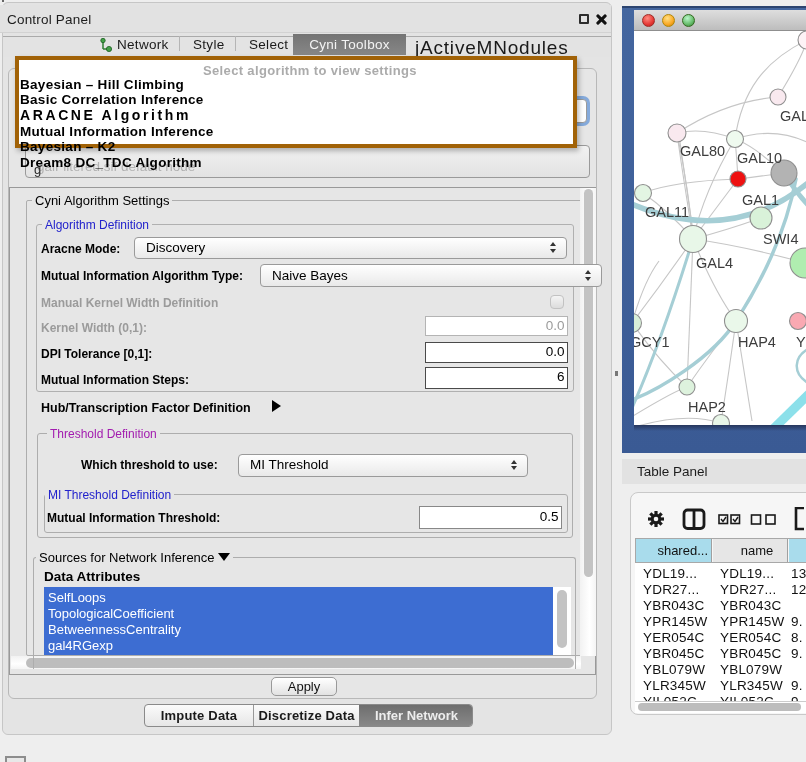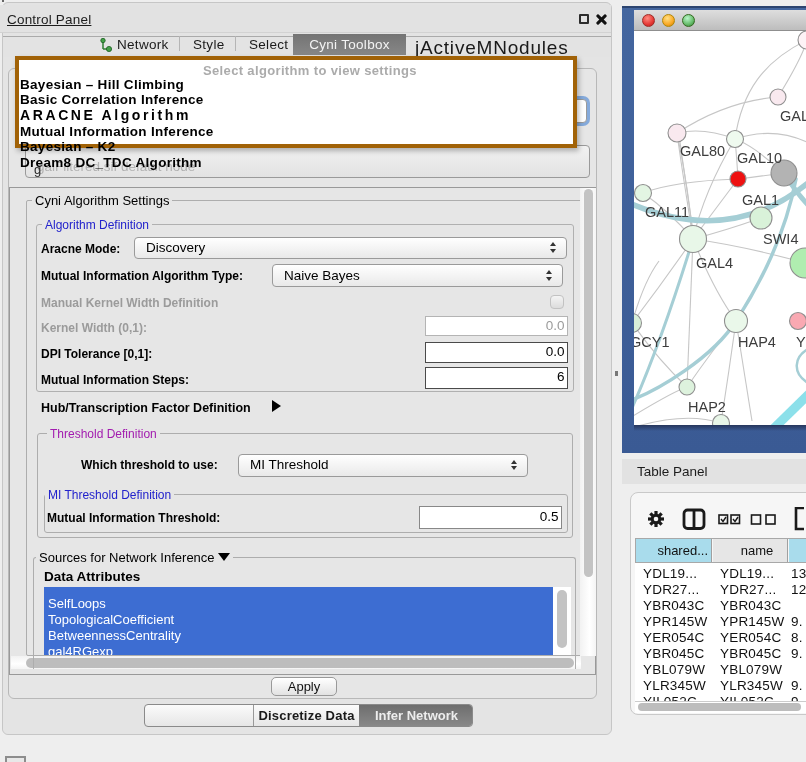--- a/index.html
+++ b/index.html
@@ -23,21 +23,21 @@
 </style>
 </head>
 <body>
 <div id="stage">
 
 <div class="abs" style="left:2px; top:0; width:1.5px; height:2px; background:#666;"></div>
 <div class="abs" id="lwin" style="left:0; top:0; width:614px; height:738px;">
   <div class="abs" style="left:2px; top:2px; width:610px; height:733px; background:#e3e3e3; border:1px solid #c6c6c6; border-radius:6px;"></div>
 
   <div class="abs" style="left:0px; top:5px; width:611px; height:28px; background:#e2e2e2; border-bottom:1px solid #d2d2d2;"></div>
-  <div class="abs" style="left:7px; top:12px; font-size:13.5px; letter-spacing:0.2px; color:#1c1c1c;text-decoration:underline;">Control Panel</div>
+  <div class="abs" style="left:7px; top:12px; font-size:13.5px; letter-spacing:0.2px; color:#1c1c1c;">Control Panel</div>
 
   <div class="abs" style="left:579px; top:14px; width:10px; height:10px; border:2px solid #2c2c2c; border-radius:1px;"></div>
   <div class="abs" style="left:596px; top:14px; width:11px; height:11px;">
     <div class="abs" style="left:4px; top:-1px; width:3px; height:13px; background:#111; transform:rotate(45deg); border-radius:1px;"></div>
     <div class="abs" style="left:4px; top:-1px; width:3px; height:13px; background:#111; transform:rotate(-45deg); border-radius:1px;"></div>
   </div>
 
   <div class="abs" style="left:3px; top:36px; width:608px; height:1px; background:#aaaaaa;"></div>
   <div class="abs" id="tabs" style="left:88px; top:33px; height:23px; font-size:13.5px; letter-spacing:0.3px; color:#1a1a1a;">
     <div class="abs" style="left:12px; top:5px; width:13px; height:14px;">
@@ -85,21 +85,21 @@
   <div class="lbl abs" style="left:41px; top:242px;">Aracne Mode:</div>
   <div class="combo" style="left:134px; top:237px; width:433px; height:22px;">
     <div class="ct">Discovery</div>
     <div class="carr" style="top:4px;">
           <div class="u"></div>
           <div class="d"></div>
         </div>
   </div>
 
   <div class="lbl abs" style="left:41px; top:269px;">Mutual Information Algorithm Type:</div>
-  <div class="combo" style="left:272px; top:264px; width:291px; height:23px;">
+  <div class="combo" style="left:260px; top:264px; width:342px; height:23px;">
     <div class="ct" style="top:2.5px;">Naive Bayes</div>
     <div class="carr" style="top:5px;">
           <div class="u"></div>
           <div class="d"></div>
         </div>
   </div>
 
   <div class="lbl dis abs" style="left:41px; top:296px;">Manual Kernel Width Definition</div>
   <div class="abs" style="left:550px; top:295px; width:14px; height:14px; border:1px solid #c2c2c2; border-radius:4px; background:linear-gradient(#f4f4f4,#dcdcdc);"></div>
 
@@ -131,26 +131,27 @@
   <div class="gtitle" style="left:45px; top:488px; color:#2222cc; background:#e6e6e6;">MI Threshold Definition</div>
 
   <div class="lbl abs" style="left:47px; top:510.5px;">Mutual Information Threshold:</div>
   <div class="tfield" style="left:418.5px; top:506px; width:143px; height:23px; border:1.5px solid #888; color:#000; line-height:20px;">0.5</div>
 
   <div class="grp" style="left:33px; top:557px; width:543px; height:112px; border-bottom:none; border-radius:3px 3px 0 0;"></div>
   <div class="gtitle" style="left:36px; top:550px; color:#000; background:#e6e6e6; font-size:13px;">Sources for Network Inference <span style="display:inline-block; width:0; height:0; border-left:6.5px solid transparent; border-right:6.5px solid transparent; border-top:8px solid #000; vertical-align:1px;"></span></div>
 
   <div class="lbl abs" style="left:44px; top:569px; font-size:13.5px;">Data Attributes</div>
   <div class="abs" style="left:44px; top:587px; width:527px; height:68px; background:#fff;"></div>
-  <div class="abs" style="left:44px; top:587px; width:509px; height:68px; background:#3d6dd2; color:#fff; font-size:13px; line-height:15.9px; padding:9px 0 0 4px; overflow:hidden;">SelfLoops<br>TopologicalCoefficient<br>BetweennessCentrality<br>gal4RGexp<br>&nbsp;</div>
+  <div class="abs" style="left:44px; top:587px; width:509px; height:68px; background:#3d6dd2; color:#fff; font-size:13px; line-height:15.9px; padding:3px 0 0 4px; overflow:hidden;">SelfLoops<br>TopologicalCoefficient<br>BetweennessCentrality<br>gal4RGexp<br>&nbsp;</div>
   <div class="abs" style="left:557px; top:590px; width:10px; height:58px; background:#c3c3c3; border-radius:5px;"></div>
 
   <div class="abs" style="left:271px; top:677px; width:66px; height:19px; background:linear-gradient(#ffffff,#e2e2e2); border:1px solid #999; border-radius:5px; text-align:center; font-size:13px; line-height:17px; color:#111;">Apply</div>
 
   <div class="abs" style="left:144px; top:704px; width:329px; height:23px; border:1px solid #8a8a8a; border-radius:4px; background:linear-gradient(#fbfbfb,#e6e6e6); font-size:13px; overflow:hidden;">
+    <div class="abs" style="left:0; top:0; width:108px; height:23px; text-align:center; line-height:22px; font-weight:bold; letter-spacing:0.2px; color:#1a1a1a;">Impute Data</div>
     <div class="abs" style="left:108px; top:0; width:1px; height:23px; background:#999;"></div>
     <div class="abs" style="left:109px; top:0; width:105px; height:23px; text-align:center; line-height:22px; font-weight:bold; letter-spacing:0.2px; color:#1a1a1a;">Discretize Data</div>
     <div class="abs" style="left:214px; top:0; width:115px; height:23px; background:linear-gradient(#6e6e6e,#8b8b8b); text-align:center; line-height:22px; font-weight:bold; color:#ededed;">Infer Network</div>
   </div>
 </div>
 
 <div class="abs" style="left:15px; top:56px; width:562px; height:92px; background:#ffffff; border:4px solid #a16207; box-shadow:2px 3px 5px rgba(0,0,0,0.28); font-size:13.5px; color:#000;font-weight:bold;">
   <div class="abs" style="left:184px; top:3px; color:#ababab; font-size:13px; letter-spacing:0.35px;">Select algorithm to view settings</div>
   <div class="abs" style="left:1px; top:16.5px; line-height:15.7px; letter-spacing:0.3px;">Bayesian – Hill Climbing<br>Basic Correlation Inference<br><b style="font-size:14px; letter-spacing:2.6px;">ARACNE Algorithm</b><br>Mutual Information Inference<br>Bayesian – K2<br>Dream8 DC_TDC Algorithm</div>
 </div>

